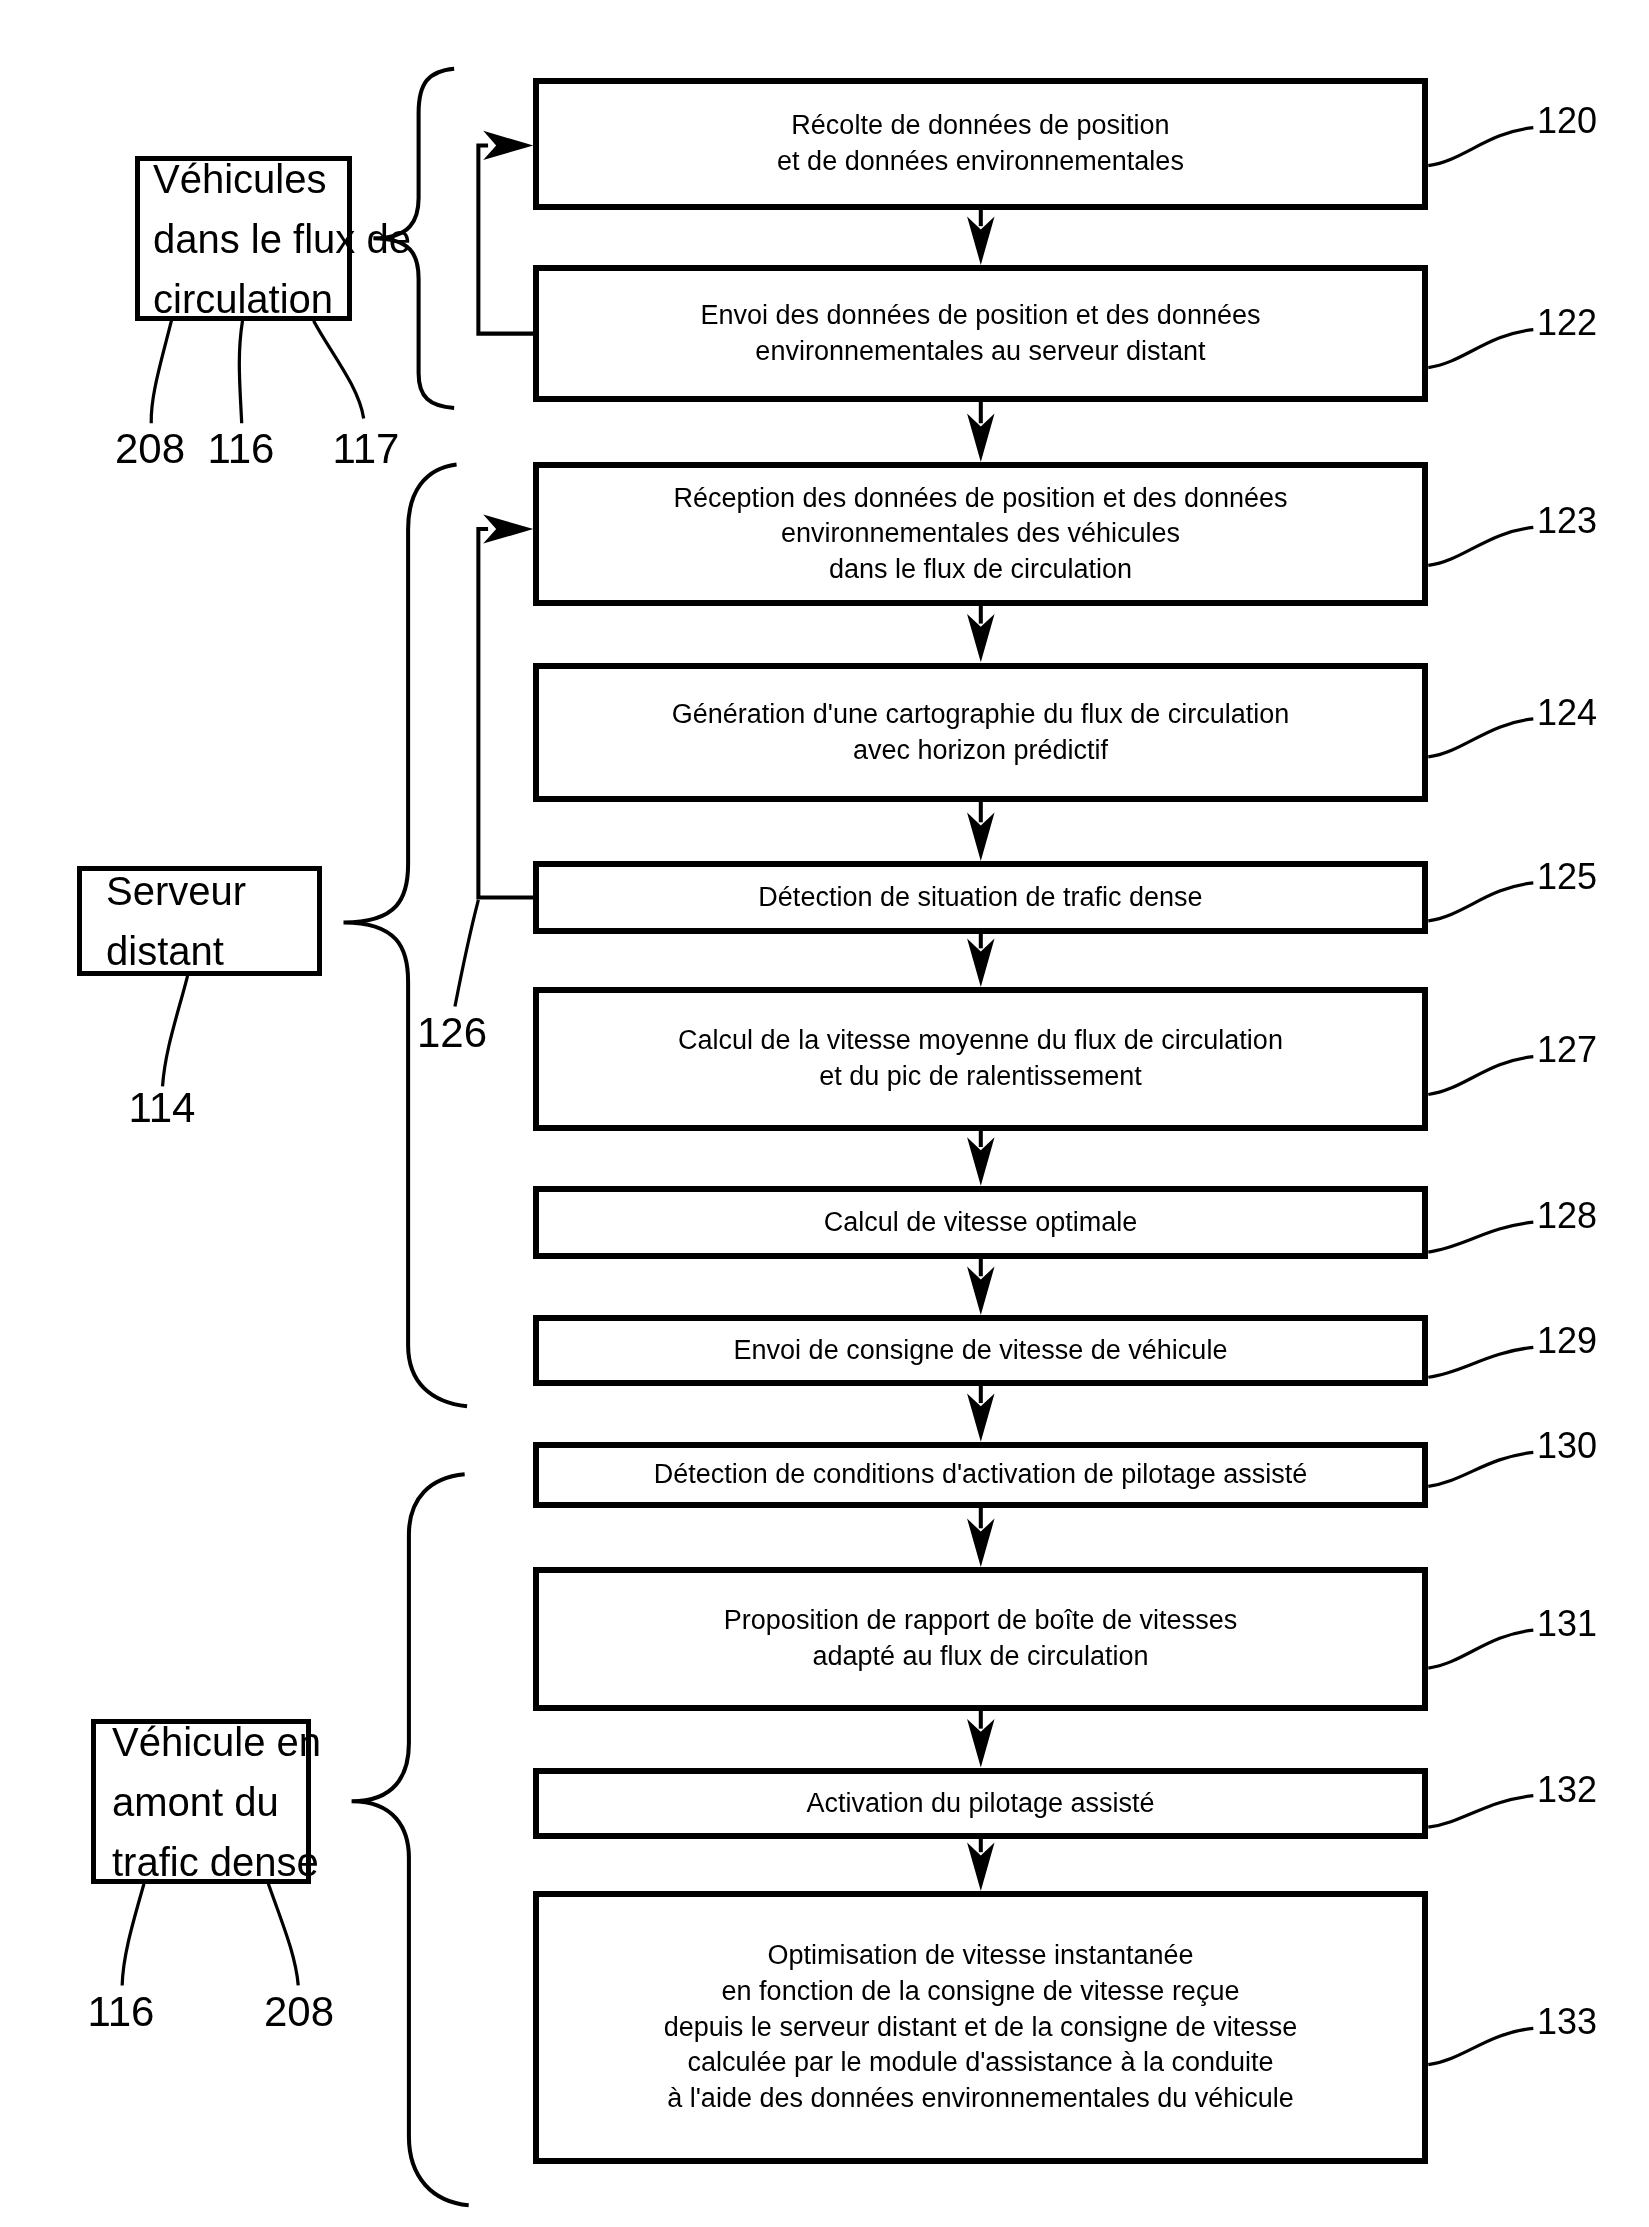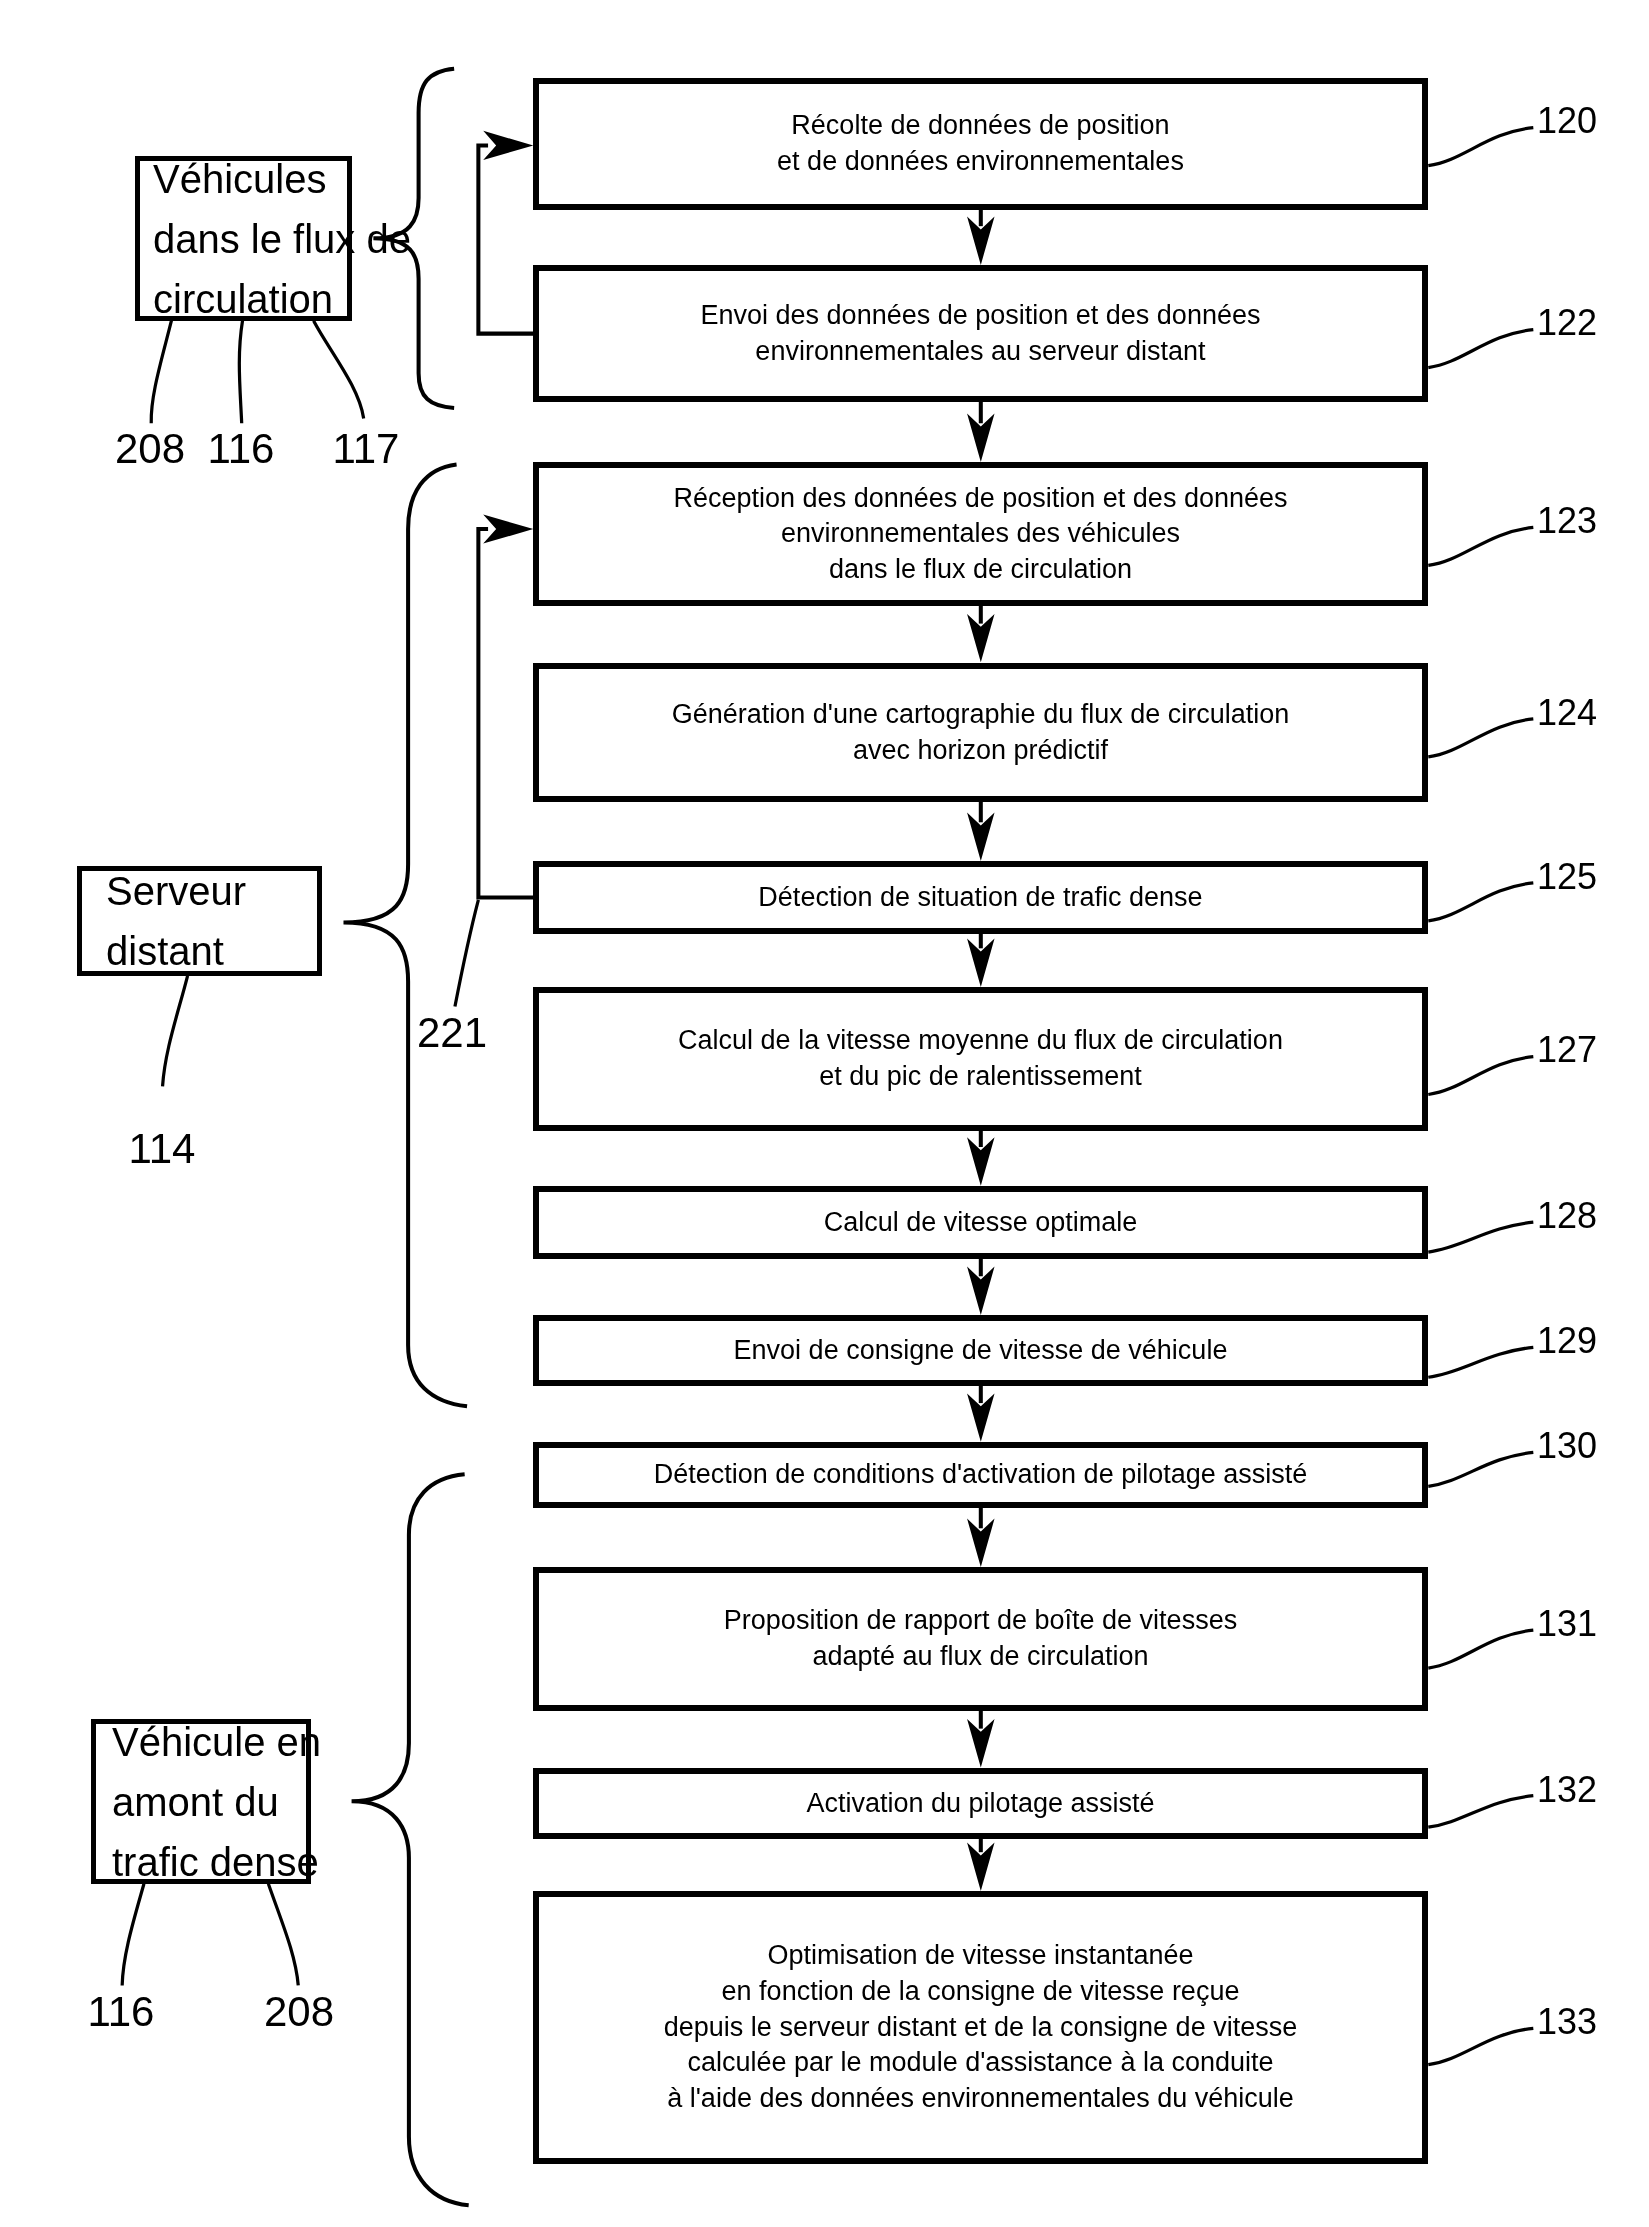--- a/index.html
+++ b/index.html
@@ -221,19 +221,19 @@
   <div class="gbox" style="left:77px;top:866px;width:245px;height:110px;padding-left:24px">
     <div class="gtxt">
       <span>Serveur</span>
       <span>distant</span>
     </div>
   </div>
 
   <div class="num" style="left:150px;top:449px">208</div>
   <div class="num" style="left:241px;top:449px">116</div>
   <div class="num" style="left:366px;top:449px">117</div>
-  <div class="num" style="left:162px;top:1149px">114</div>
-  <div class="num" style="left:452px;top:1033px">221</div>
+  <div class="num" style="left:162px;top:1108px">114</div>
+  <div class="num" style="left:452px;top:1033px">126</div>
   <div class="num" style="left:121px;top:2012px">116</div>
   <div class="num" style="left:299px;top:2012px">208</div>
 
 </div>
 
 
 </body></html>

